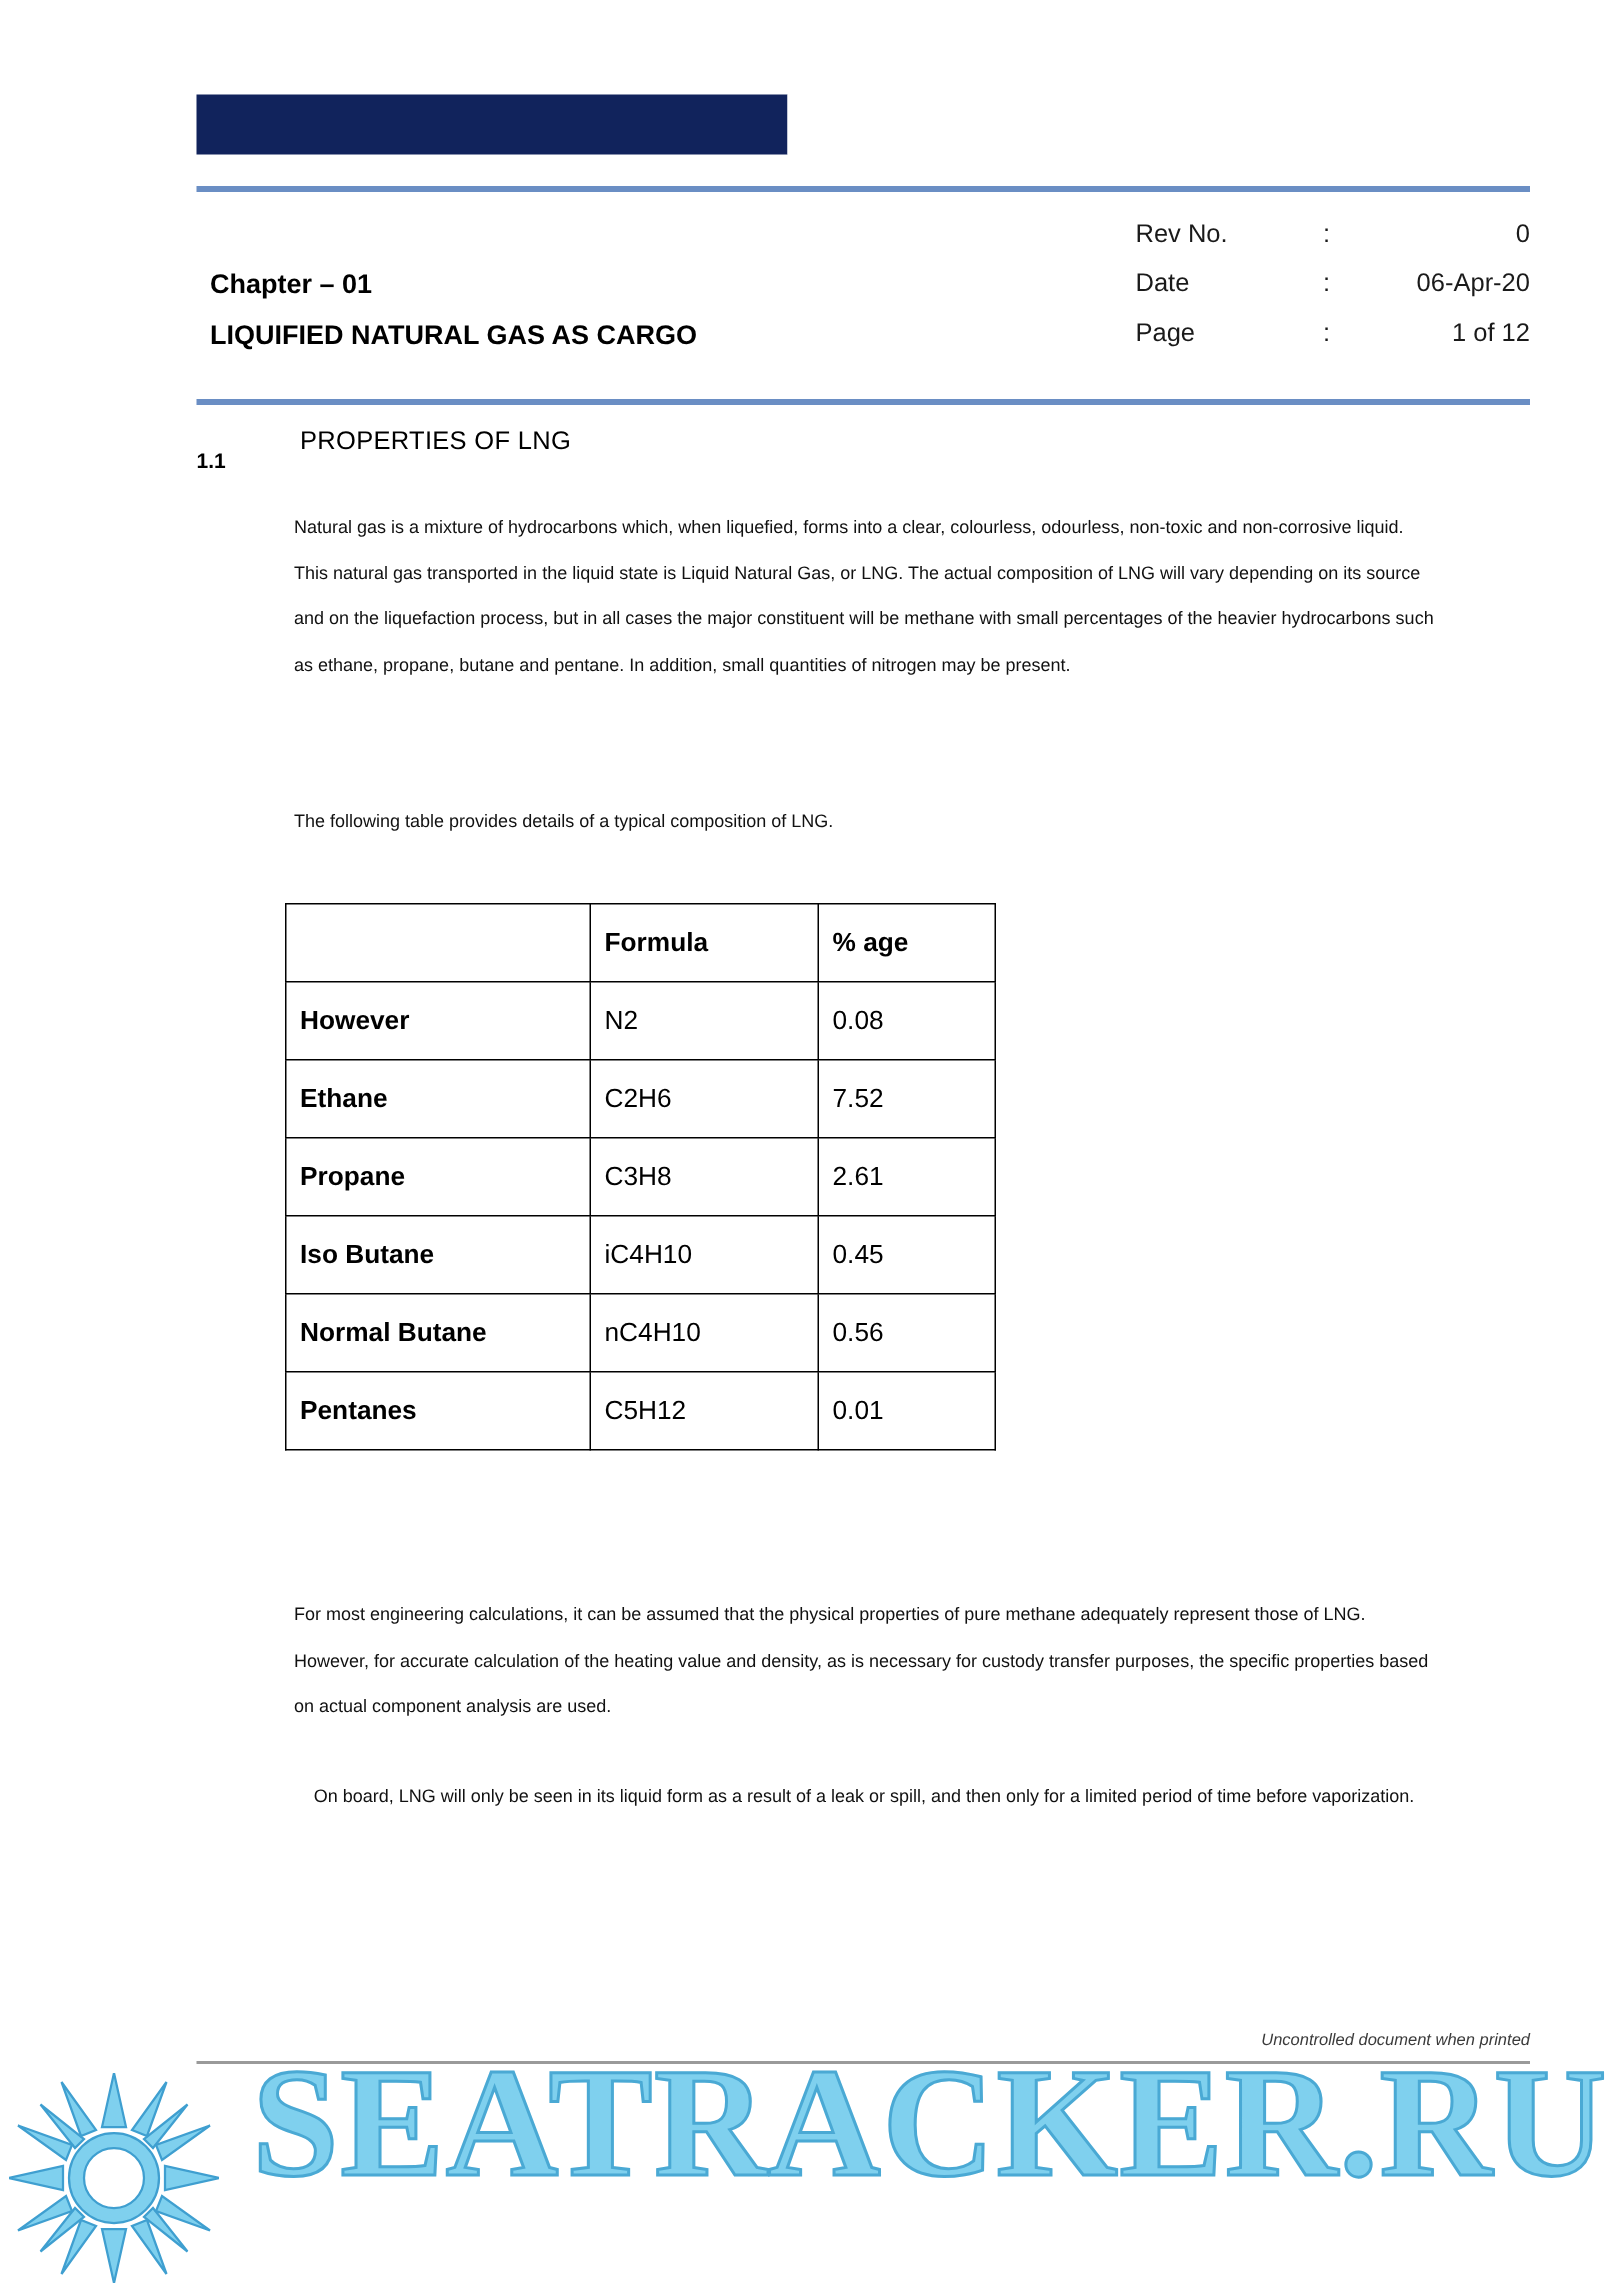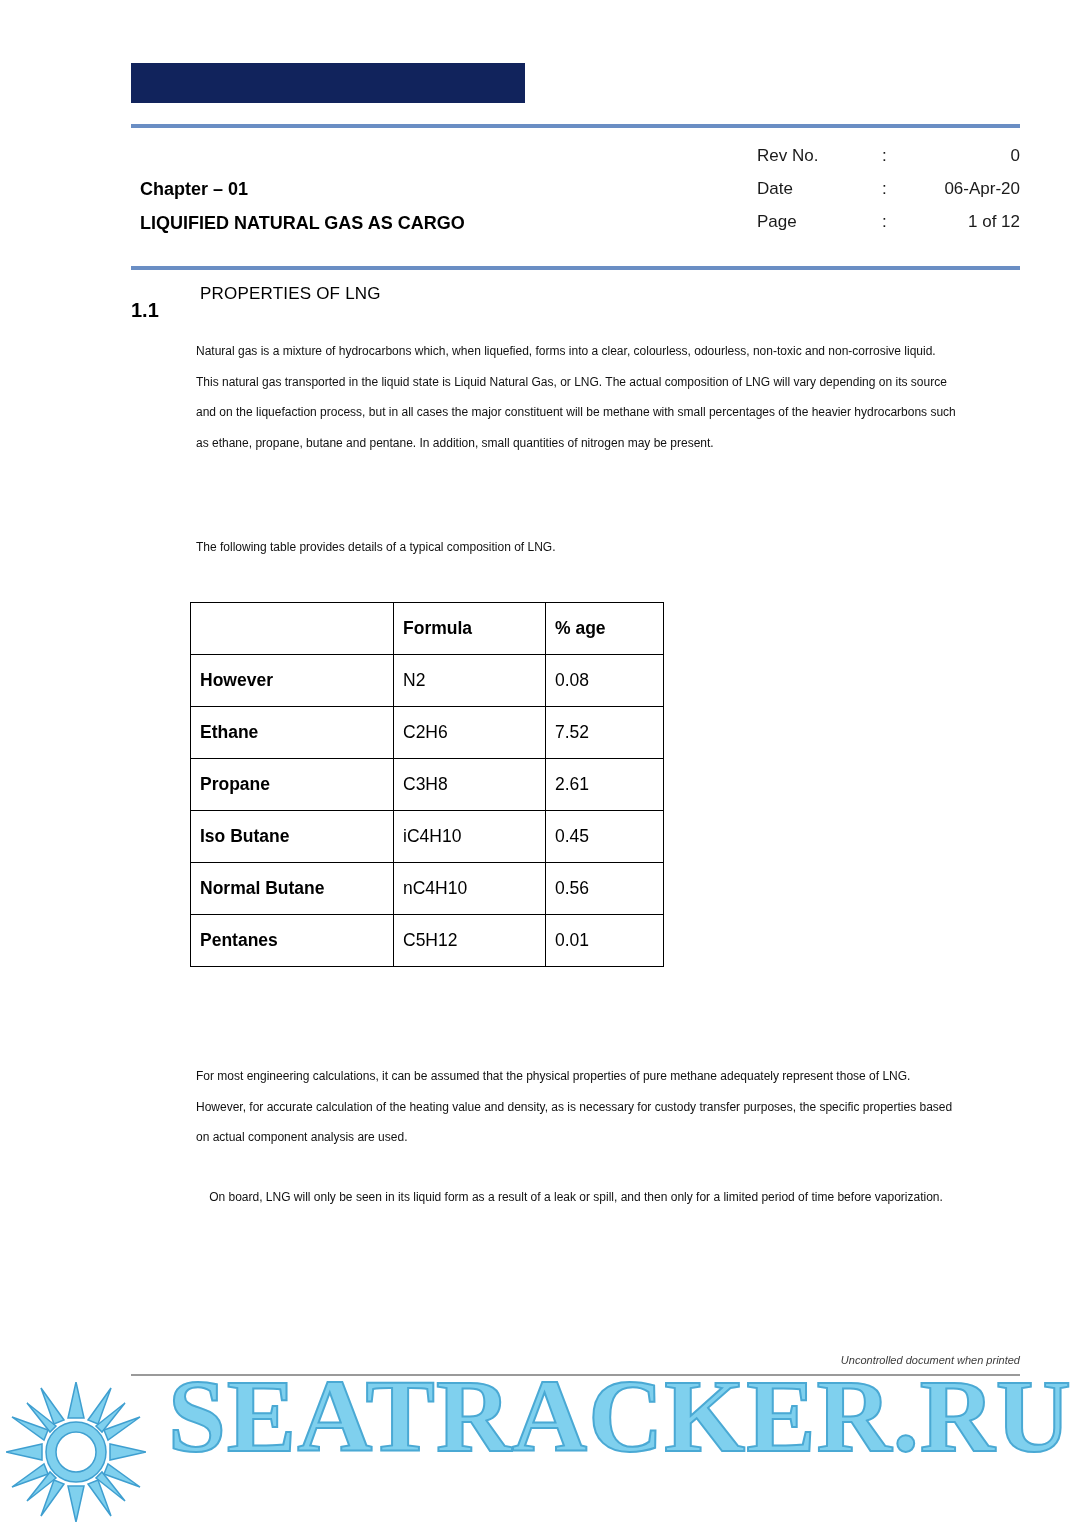--- a/index.html
+++ b/index.html
@@ -97,21 +97,21 @@
   .meta-value {
     flex: 1;
     text-align: right;
   }
 
   
   .sec-num {
     position: absolute;
     left: 131px;
     top: 299px;
-    font-size: 20px;
+    font-size: 14px;
     font-weight: bold;
   }
   .sec-title {
     position: absolute;
     left: 200px;
     top: 284px;
     font-size: 17px;
     font-weight: normal;
     letter-spacing: 0.2px;
   }

